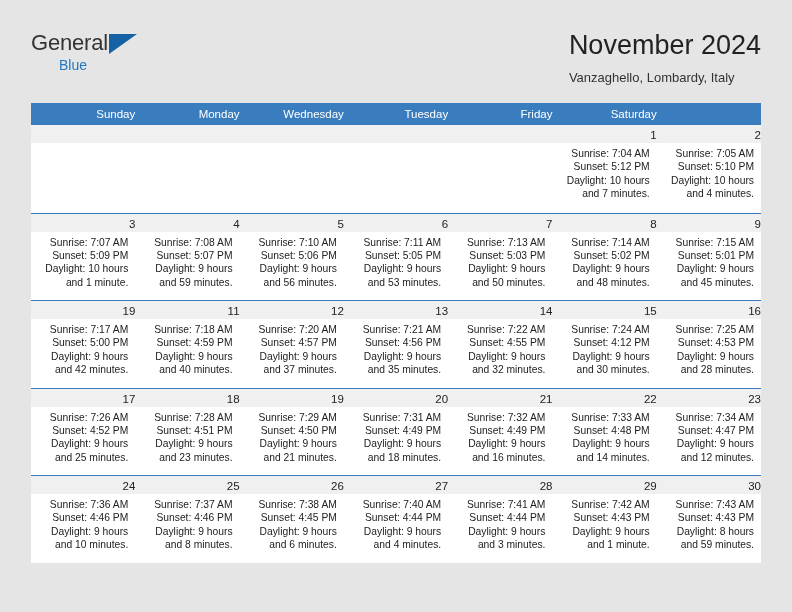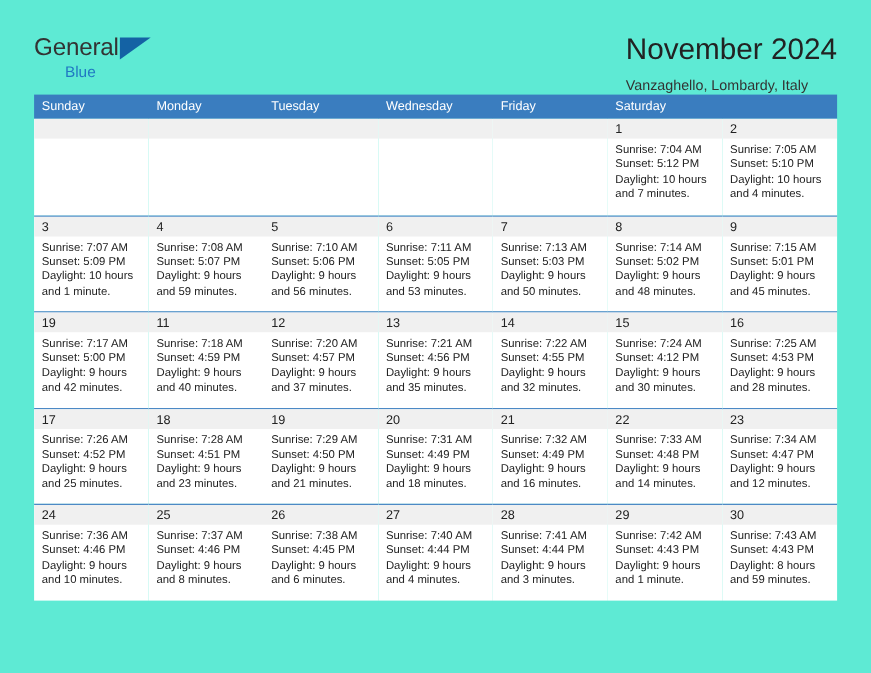--- a/index.html
+++ b/index.html
@@ -6,21 +6,21 @@
   html, body {
     width: 792px;
     height: 612px;
     background: #ffffff;
     font-family: "Liberation Sans", sans-serif;
   }
   .page {
     position: relative;
     width: 792px;
     height: 612px;
-    background: #5eead4;
+    background: #e5e5e5;
     overflow: hidden;
   }
 
   
   .header {
     position: absolute;
     left: 0; right: 0;
     top: 28px;
     height: 70px;
     padding: 0 31px;
@@ -74,22 +74,23 @@
     color: #333333;
     font-weight: 400;
     line-height: 20px;
     margin-top: 6px;
   }
 
   
   .calendar {
     position: absolute;
     left: 31px;
-    top: 86px;
+    top: 103px;
     width: 730px;
+    text-align: right;
   }
   .weekhead {
     display: grid;
     grid-template-columns: repeat(7, 1fr);
     background: #3a7dbf;
     height: 22px;
   }
   .weekhead .dow {
     color: #ffffff;
     font-size: 11.5px;
@@ -147,22 +148,22 @@
       <div class="cal-title">November 2024</div>
       <div class="cal-subtitle">Vanzaghello, Lombardy, Italy</div>
     </div>
 
   </div>
 
   <div class="calendar">
     <div class="weekhead">
       <div class="dow">Sunday</div>
       <div class="dow">Monday</div>
+      <div class="dow">Wednesday</div>
       <div class="dow">Tuesday</div>
-      <div class="dow">Wednesday</div>
       <div class="dow">Friday</div>
       <div class="dow">Saturday</div>
     </div>
     <div id="weeks-container">
         <div class="week">
           <div class="cell empty">
             <div class="daynum-band"><span class="daynum"></span></div>
           </div>
           <div class="cell empty">
             <div class="daynum-band"><span class="daynum"></span></div>

